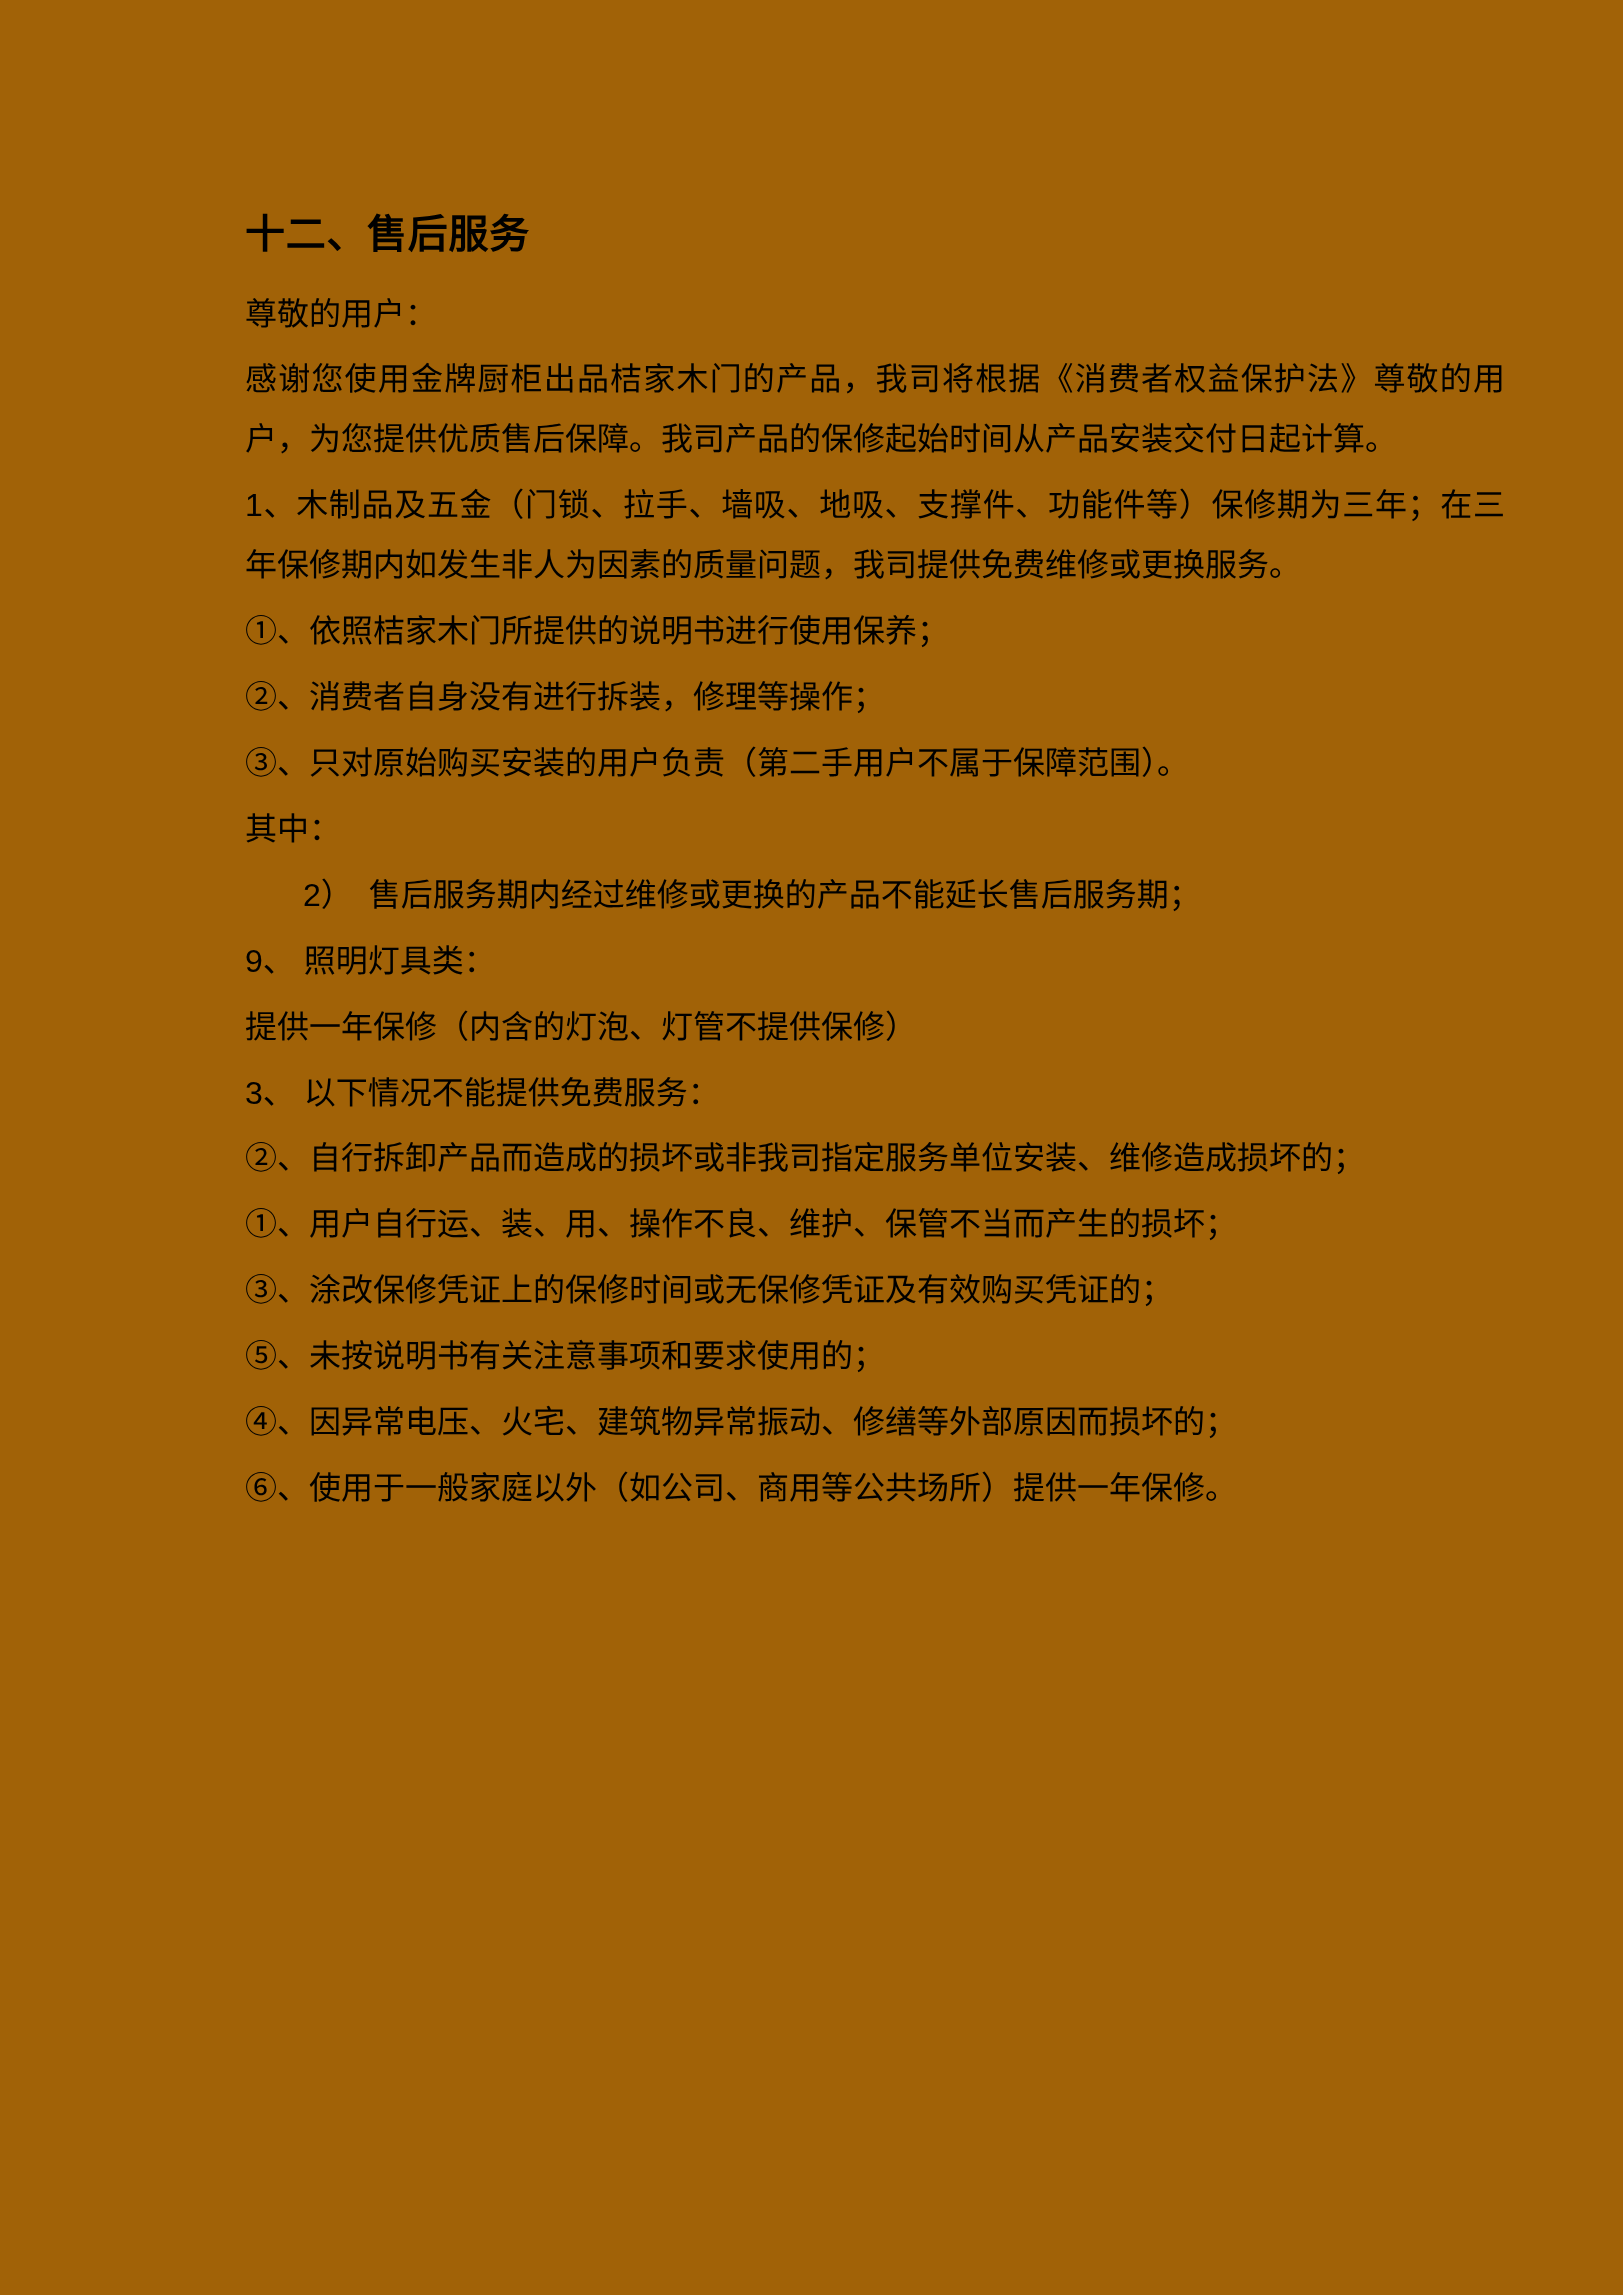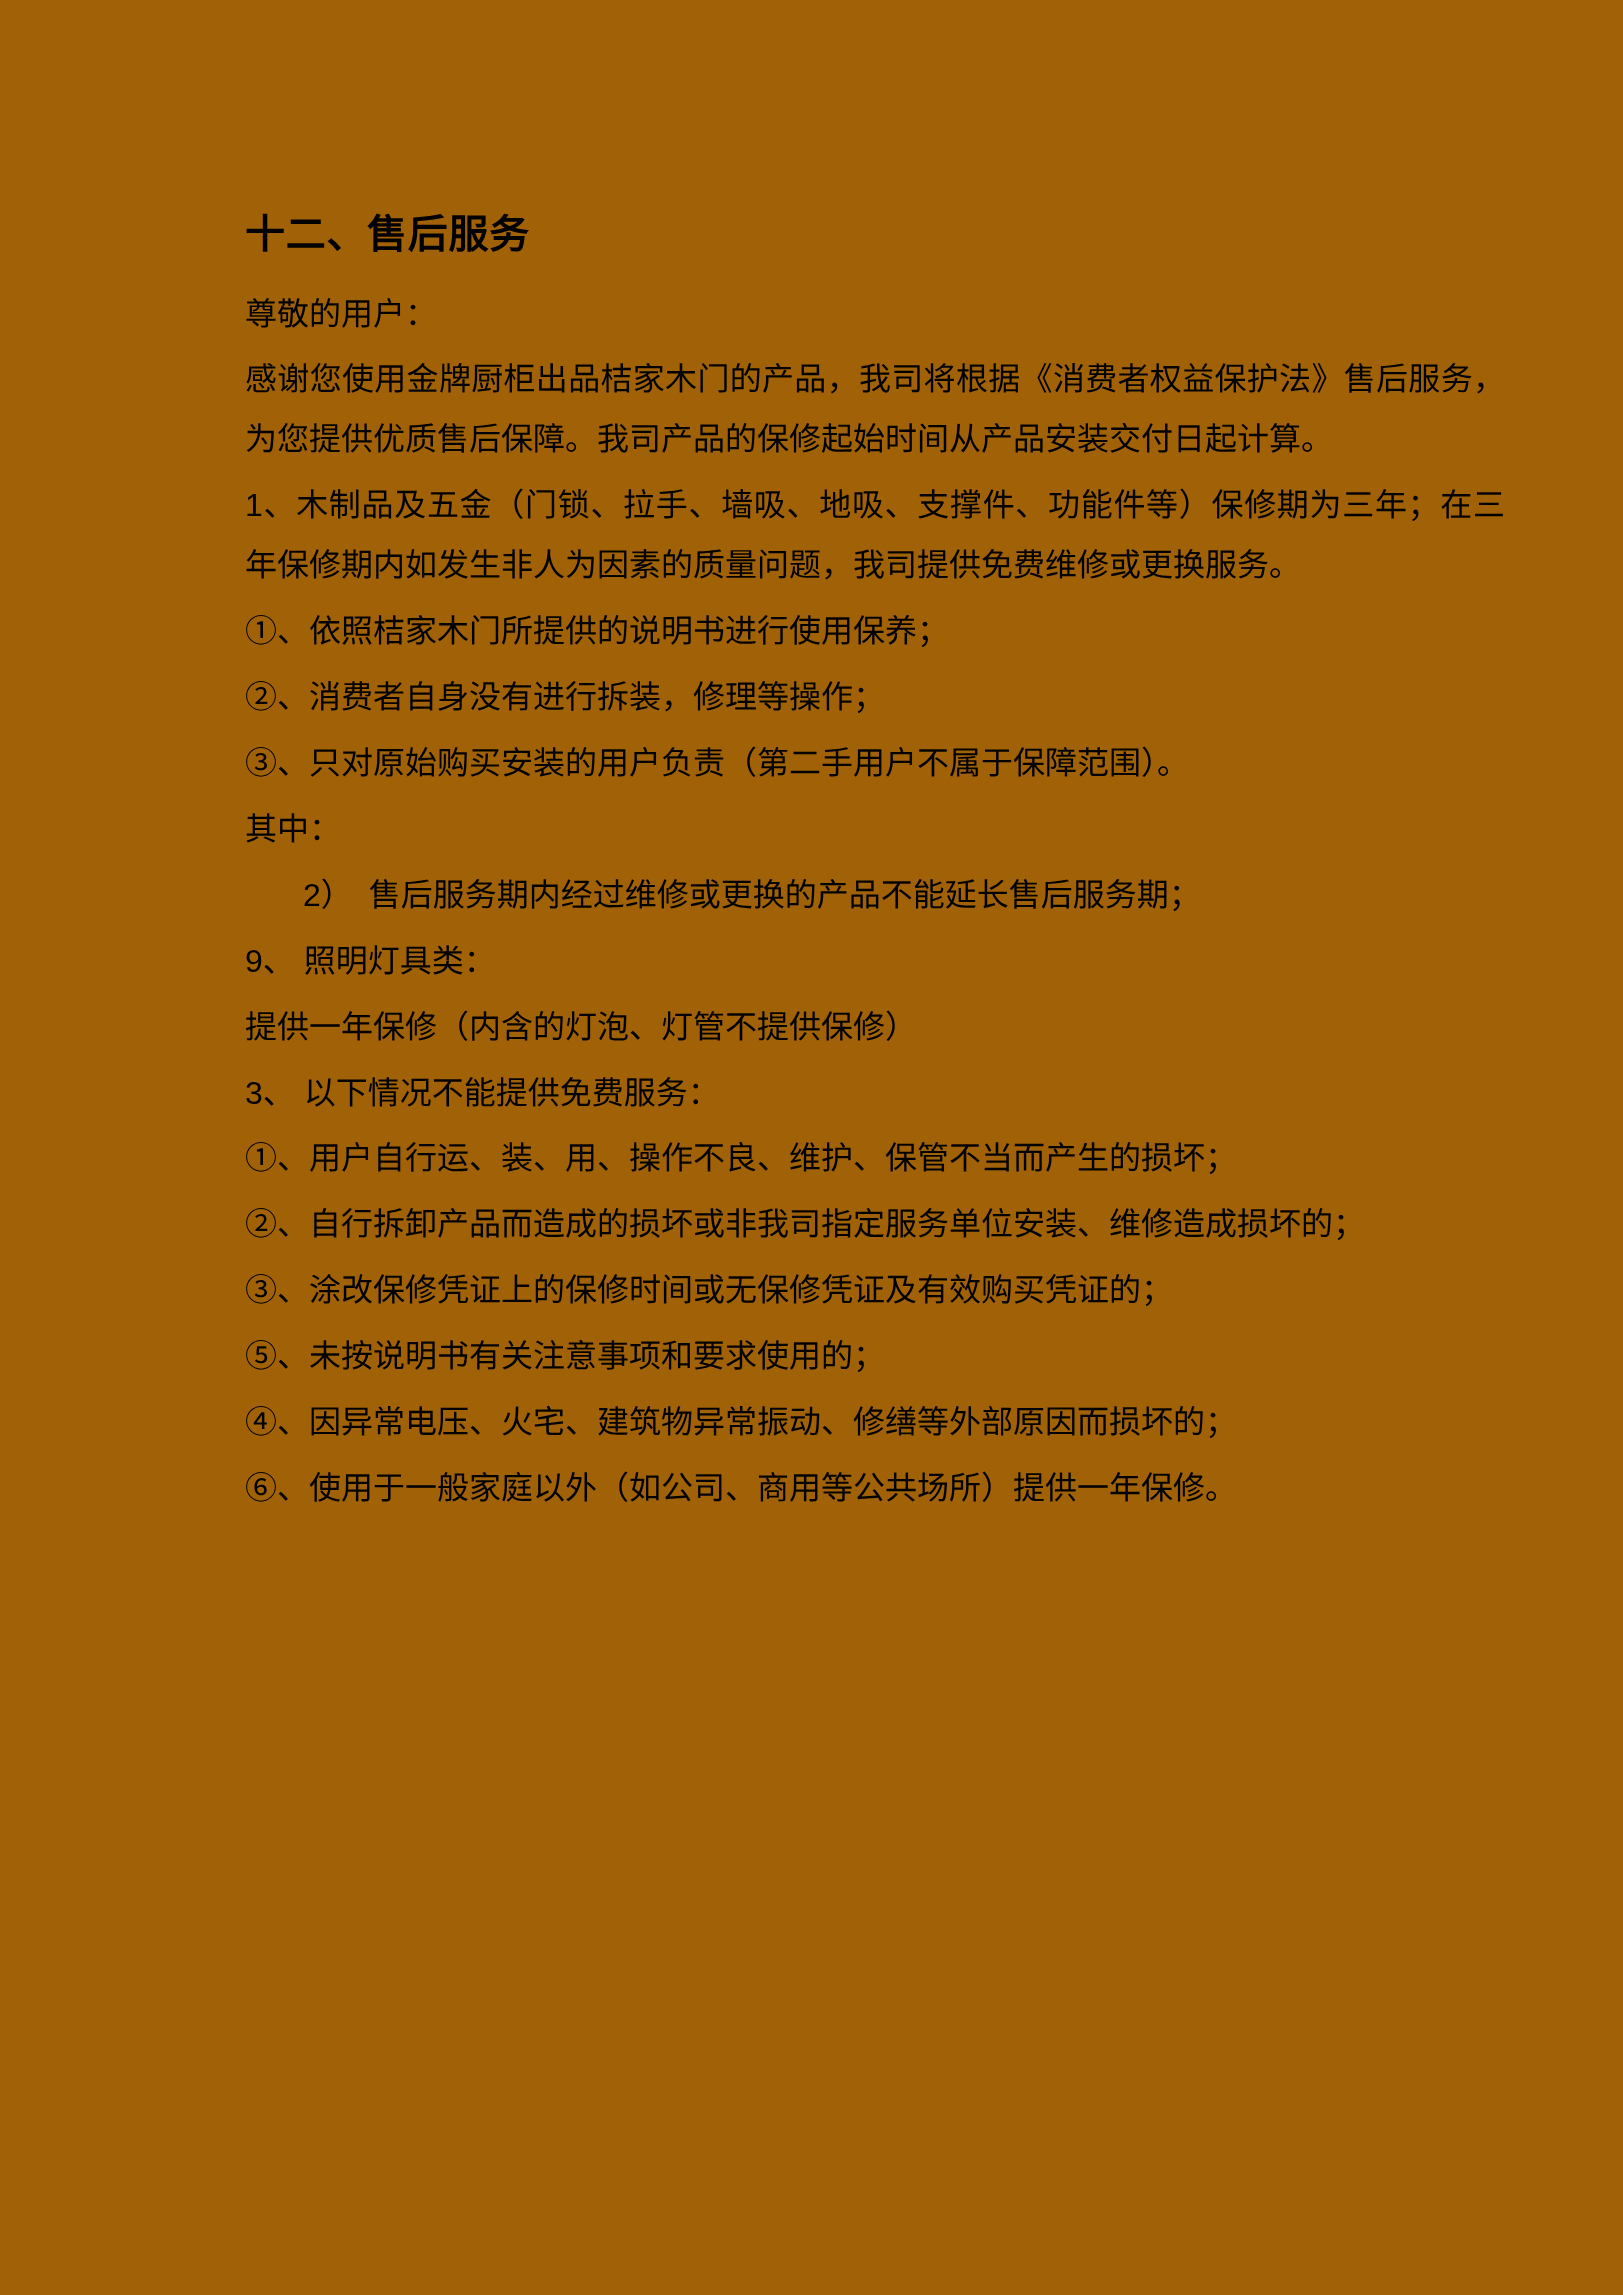--- a/index.html
+++ b/index.html
@@ -42,31 +42,31 @@
   }
 </style>
 </head>
 <body>
 
 <div class="page">
   <div class="content">
     <h1 class="doc-title">十二、售后服务</h1>
 
     <p class="para">尊敬的用户：</p>
-    <p class="para">感谢您使用金牌厨柜出品桔家木门的产品，我司将根据《消费者权益保护法》售后服务，为您提供优质售后保障。我司产品的保修起始时间从产品安装交付日起计算。</p>
+    <p class="para">感谢您使用金牌厨柜出品桔家木门的产品，我司将根据《消费者权益保护法》尊敬的用户，为您提供优质售后保障。我司产品的保修起始时间从产品安装交付日起计算。</p>
     <p class="para">1、木制品及五金（门锁、拉手、墙吸、地吸、支撑件、功能件等）保修期为三年；在三年保修期内如发生非人为因素的质量问题，我司提供免费维修或更换服务。</p>
     <p class="para">①、依照桔家木门所提供的说明书进行使用保养；</p>
     <p class="para">②、消费者自身没有进行拆装，修理等操作；</p>
     <p class="para">③、只对原始购买安装的用户负责（第二手用户不属于保障范围）。</p>
     <p class="para">其中：</p>
     <p class="para indent-1">2）　售后服务期内经过维修或更换的产品不能延长售后服务期；</p>
     <p class="para">9、 照明灯具类：</p>
     <p class="para">提供一年保修（内含的灯泡、灯管不提供保修）</p>
     <p class="para">3、 以下情况不能提供免费服务：</p>
+    <p class="para">②、自行拆卸产品而造成的损坏或非我司指定服务单位安装、维修造成损坏的；</p>
     <p class="para">①、用户自行运、装、用、操作不良、维护、保管不当而产生的损坏；</p>
-    <p class="para">②、自行拆卸产品而造成的损坏或非我司指定服务单位安装、维修造成损坏的；</p>
     <p class="para">③、涂改保修凭证上的保修时间或无保修凭证及有效购买凭证的；</p>
     <p class="para">⑤、未按说明书有关注意事项和要求使用的；</p>
     <p class="para">④、因异常电压、火宅、建筑物异常振动、修缮等外部原因而损坏的；</p>
     <p class="para">⑥、使用于一般家庭以外（如公司、商用等公共场所）提供一年保修。</p>
   </div>
 </div>
 
 
 </body></html>

